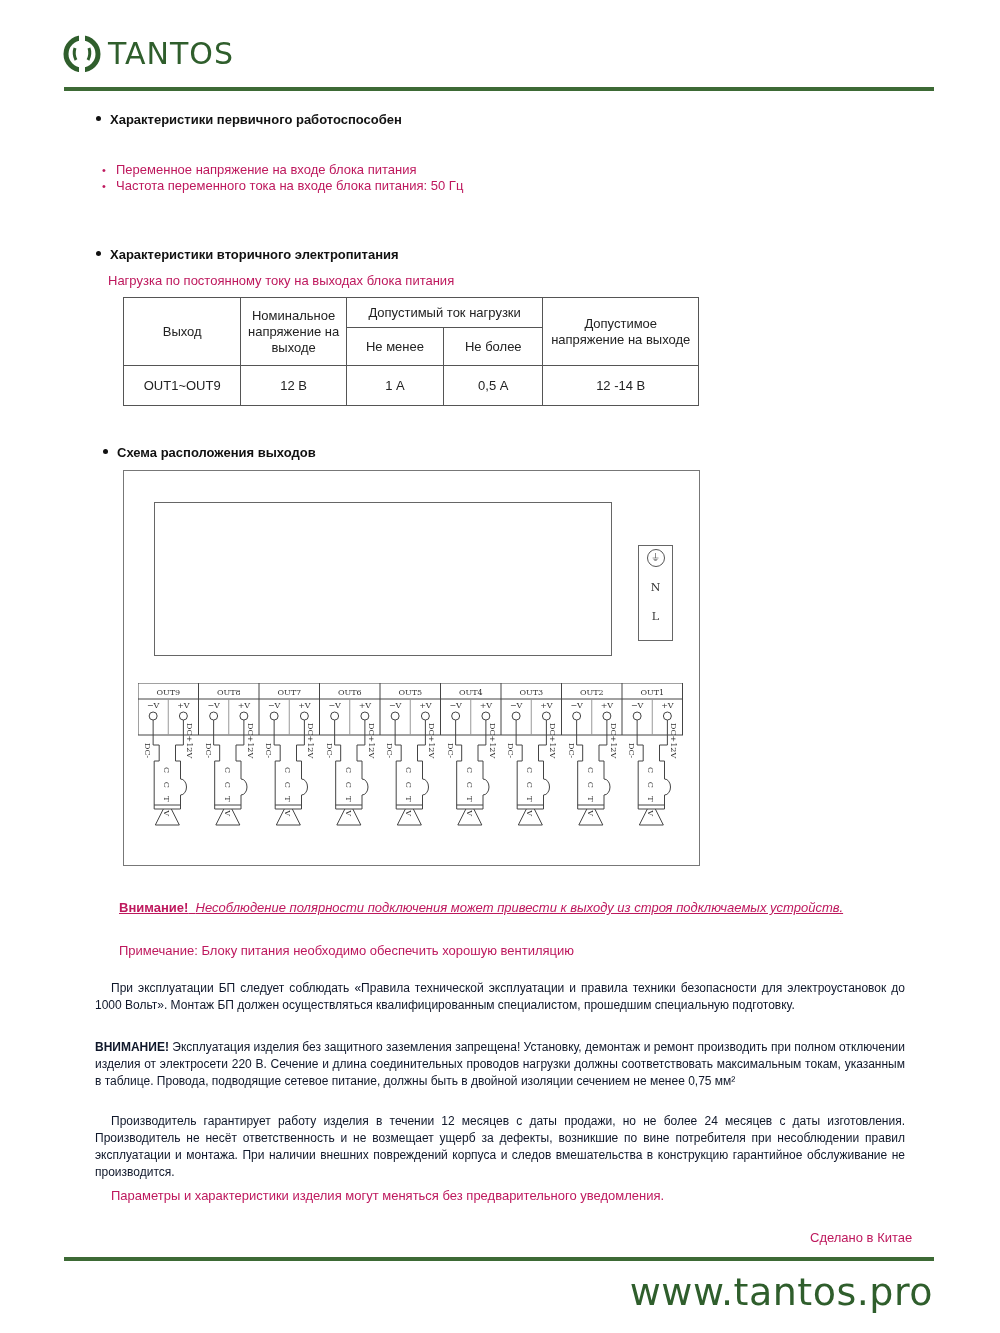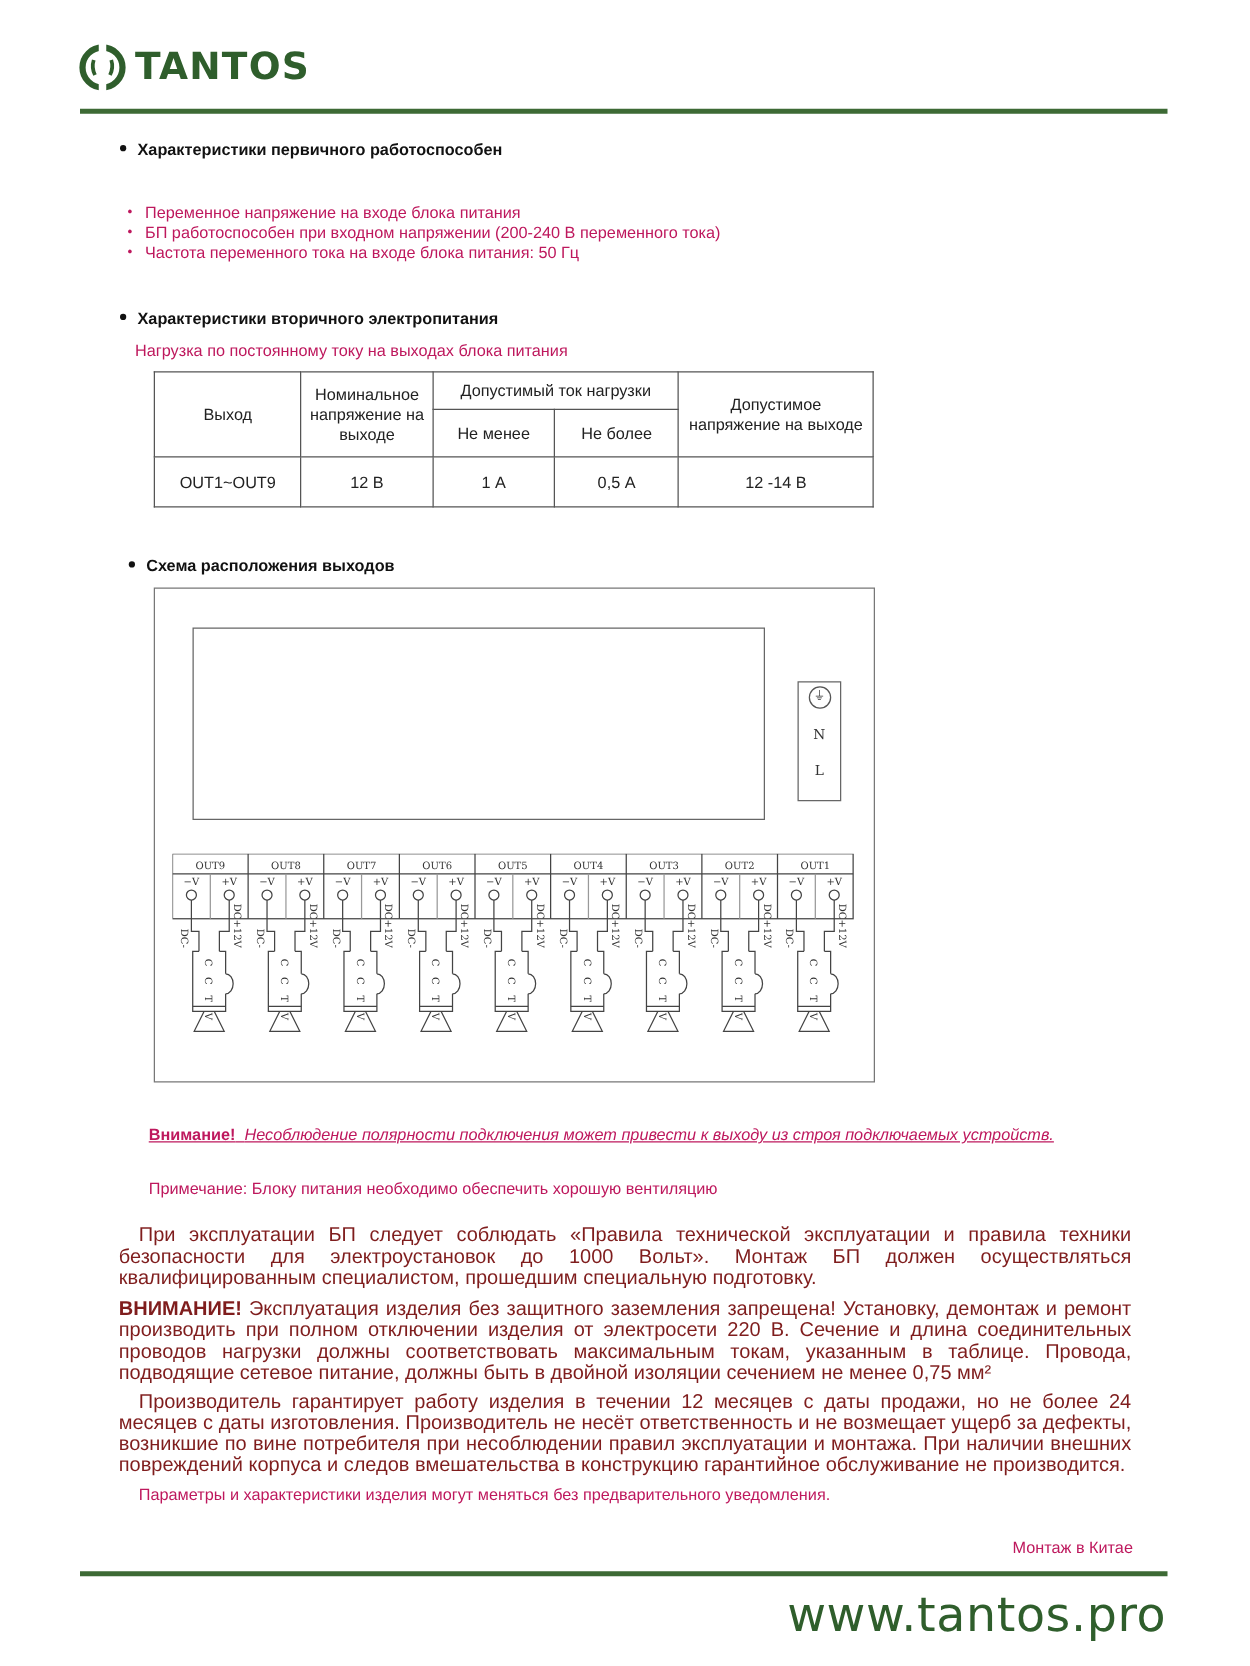--- a/index.html
+++ b/index.html
@@ -1,51 +1,50 @@
 <!DOCTYPE html>
 <html><head>
 <meta charset="utf-8">
 <style>
   html,body{margin:0;padding:0;background:#fff;}
   body{width:1000px;height:1333px;position:relative;overflow:hidden;font-family:"Liberation Sans",sans-serif;color:#222;}
   .abs{position:absolute;}
   .logo{left:62px;top:34px;display:flex;align-items:center;}
-  .logo-text{font-family:"DejaVu Sans",sans-serif;font-weight:bold;font-size:30px;color:#2f5e2c;letter-spacing:1px;margin-left:6px;line-height:1;}
+  .logo-text{font-family:"DejaVu Sans",sans-serif;font-weight:normal;font-size:30px;color:#2f5e2c;letter-spacing:1px;margin-left:6px;line-height:1;}
   .rule{left:64px;width:870px;height:4px;background:#3d6a35;}
   .h{font-weight:bold;font-size:13px;color:#111;}
   .h .dot{display:inline-block;width:5px;height:5px;border-radius:50%;background:#111;margin-right:9px;vertical-align:middle;position:relative;top:-2px;}
   .txt{font-size:13px;color:#be185d;line-height:16px;}
   .bul li{list-style:none;position:relative;padding-left:14px;}
   .bul li:before{content:"•";position:absolute;left:0;font-size:11px;}
   ul.bul{margin:0;padding:0;}
   table.spec{border-collapse:collapse;font-size:13px;color:#222;}
   table.spec td{border:1.5px solid #555;text-align:center;vertical-align:middle;line-height:16px;padding:0 4px;}
   .diag{left:123px;top:470px;width:577px;height:396px;border:1.5px solid #777;box-sizing:border-box;}
-  .para{font-size:16px;line-height:17px;color:#7f1d1d;text-align:justify;}
+  .para{font-size:12px;line-height:17px;color:#0f172a;text-align:justify;}
   .url{right:67px;top:1270px;font-family:"DejaVu Sans",sans-serif;font-weight:normal;font-size:38px;color:#2f5e2c;letter-spacing:0.5px;}
 </style>
 </head>
 <body>
 
 <div class="abs logo">
   <svg width="40" height="40" viewBox="0 0 40 40">
     <circle cx="20" cy="20" r="16" fill="none" stroke="#2f5e2c" stroke-width="5"></circle>
     <rect x="17" y="0" width="6" height="10" fill="#fff"></rect>
     <rect x="17" y="30" width="6" height="10" fill="#fff"></rect>
     <path d="M13 14 Q11 20 14 26" stroke="#2f5e2c" stroke-width="3" fill="none"></path>
     <path d="M27 14 Q29 20 26 26" stroke="#2f5e2c" stroke-width="3" fill="none"></path>
   </svg>
   <span class="logo-text">TANTOS</span>
 </div>
 <div class="abs rule" style="top:87px;"></div>
 
 <div class="abs h" style="left:96px;top:112px;"><span class="dot"></span><span>Характеристики первичного работоспособен</span></div>
 <ul class="abs bul txt" style="left:102px;top:162px;">
   <li>Переменное напряжение на входе блока питания</li>
-  <li>БП работоспособен при входном напряжении (200-240 В переменного тока)</li>
   <li>Частота переменного тока на входе блока питания: 50 Гц</li>
 </ul>
 
 <div class="abs h" style="left:96px;top:247px;"><span class="dot"></span><span>Характеристики вторичного электропитания</span></div>
 <div class="abs txt" style="left:108px;top:273px;">Нагрузка по постоянному току на выходах блока питания</div>
 
 <table class="abs spec" style="left:123px;top:297px;width:576px;">
   <tbody>
       <tr style="height:30px;">
     <td rowspan="2" style="width:108px;">Выход</td>
@@ -238,16 +237,16 @@
       </g>
   </svg>
 </div>
 
 <div class="abs txt" style="left:119px;top:900px;text-decoration:underline;"><b>Внимание!</b>&nbsp;&nbsp;<i>Несоблюдение полярности подключения может привести к выходу из строя подключаемых устройств.</i></div>
 <div class="abs txt" style="left:119px;top:943px;">Примечание:  Блоку питания необходимо обеспечить хорошую вентиляцию</div>
 <div class="abs para" style="left:95px;top:980px;width:810px;text-indent:16px;">При эксплуатации  БП следует соблюдать «Правила технической эксплуатации и правила техники безопасности для электроустановок до 1000 Вольт».  Монтаж БП должен осуществляться квалифицированным специалистом, прошедшим специальную подготовку.</div>
 <div class="abs para" style="left:95px;top:1039px;width:810px;"><b>ВНИМАНИЕ!</b><span> Эксплуатация изделия без защитного заземления запрещена!  Установку, демонтаж и ремонт производить при полном отключении изделия  от электросети 220 В.  Сечение и длина соединительных проводов нагрузки должны соответствовать максимальным токам, указанным в таблице. Провода, подводящие сетевое питание, должны быть в двойной изоляции сечением не менее 0,75 мм²</span></div>
 <div class="abs para" style="left:95px;top:1113px;width:810px;text-indent:16px;">Производитель гарантирует работу изделия в течении 12 месяцев с даты продажи, но не более 24 месяцев с даты изготовления. Производитель не несёт ответственность и не возмещает ущерб за дефекты, возникшие по вине потребителя при несоблюдении правил эксплуатации и монтажа. При наличии внешних повреждений корпуса и следов вмешательства в конструкцию гарантийное обслуживание не производится.</div>
 <div class="abs txt" style="left:111px;top:1188px;">Параметры и характеристики изделия могут меняться без предварительного уведомления.</div>
-<div class="abs txt" style="left:810px;top:1230px;">Монтаж в Китае</div>
+<div class="abs txt" style="left:810px;top:1230px;">Сделано в Китае</div>
 
 <div class="abs rule" style="top:1257px;"></div>
 <div class="abs url">www.tantos.pro</div>
 
 </body></html>

